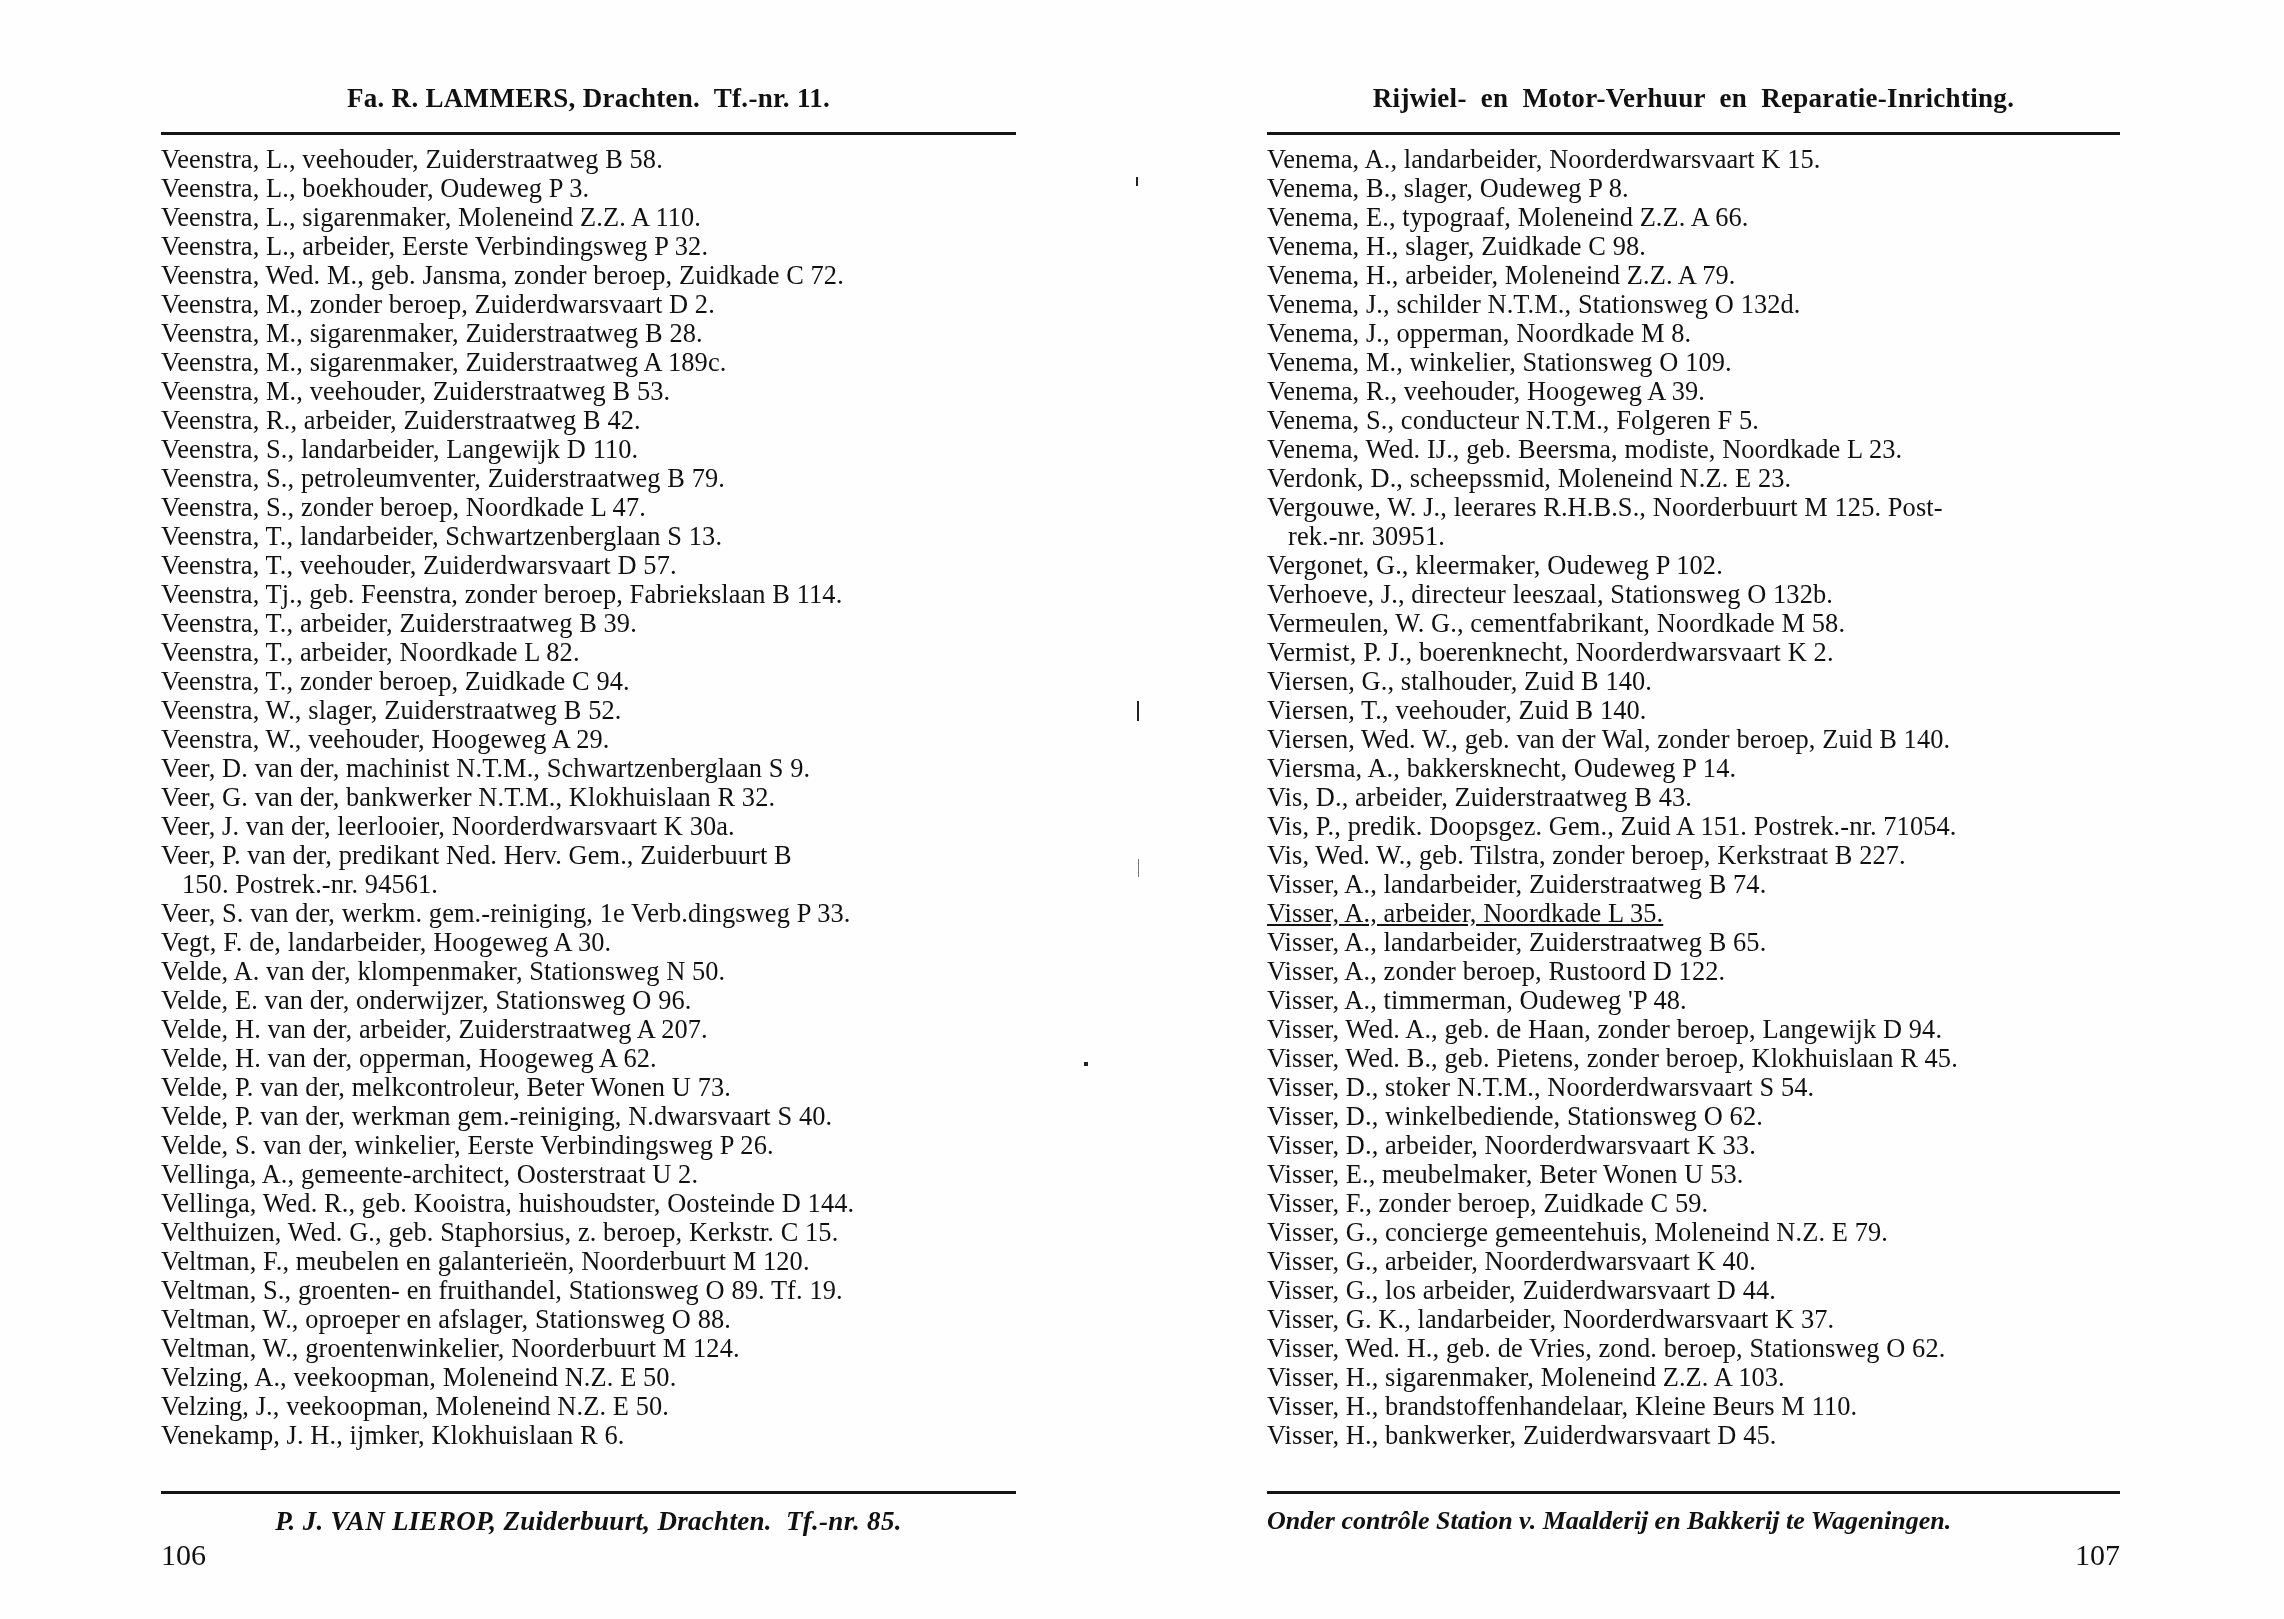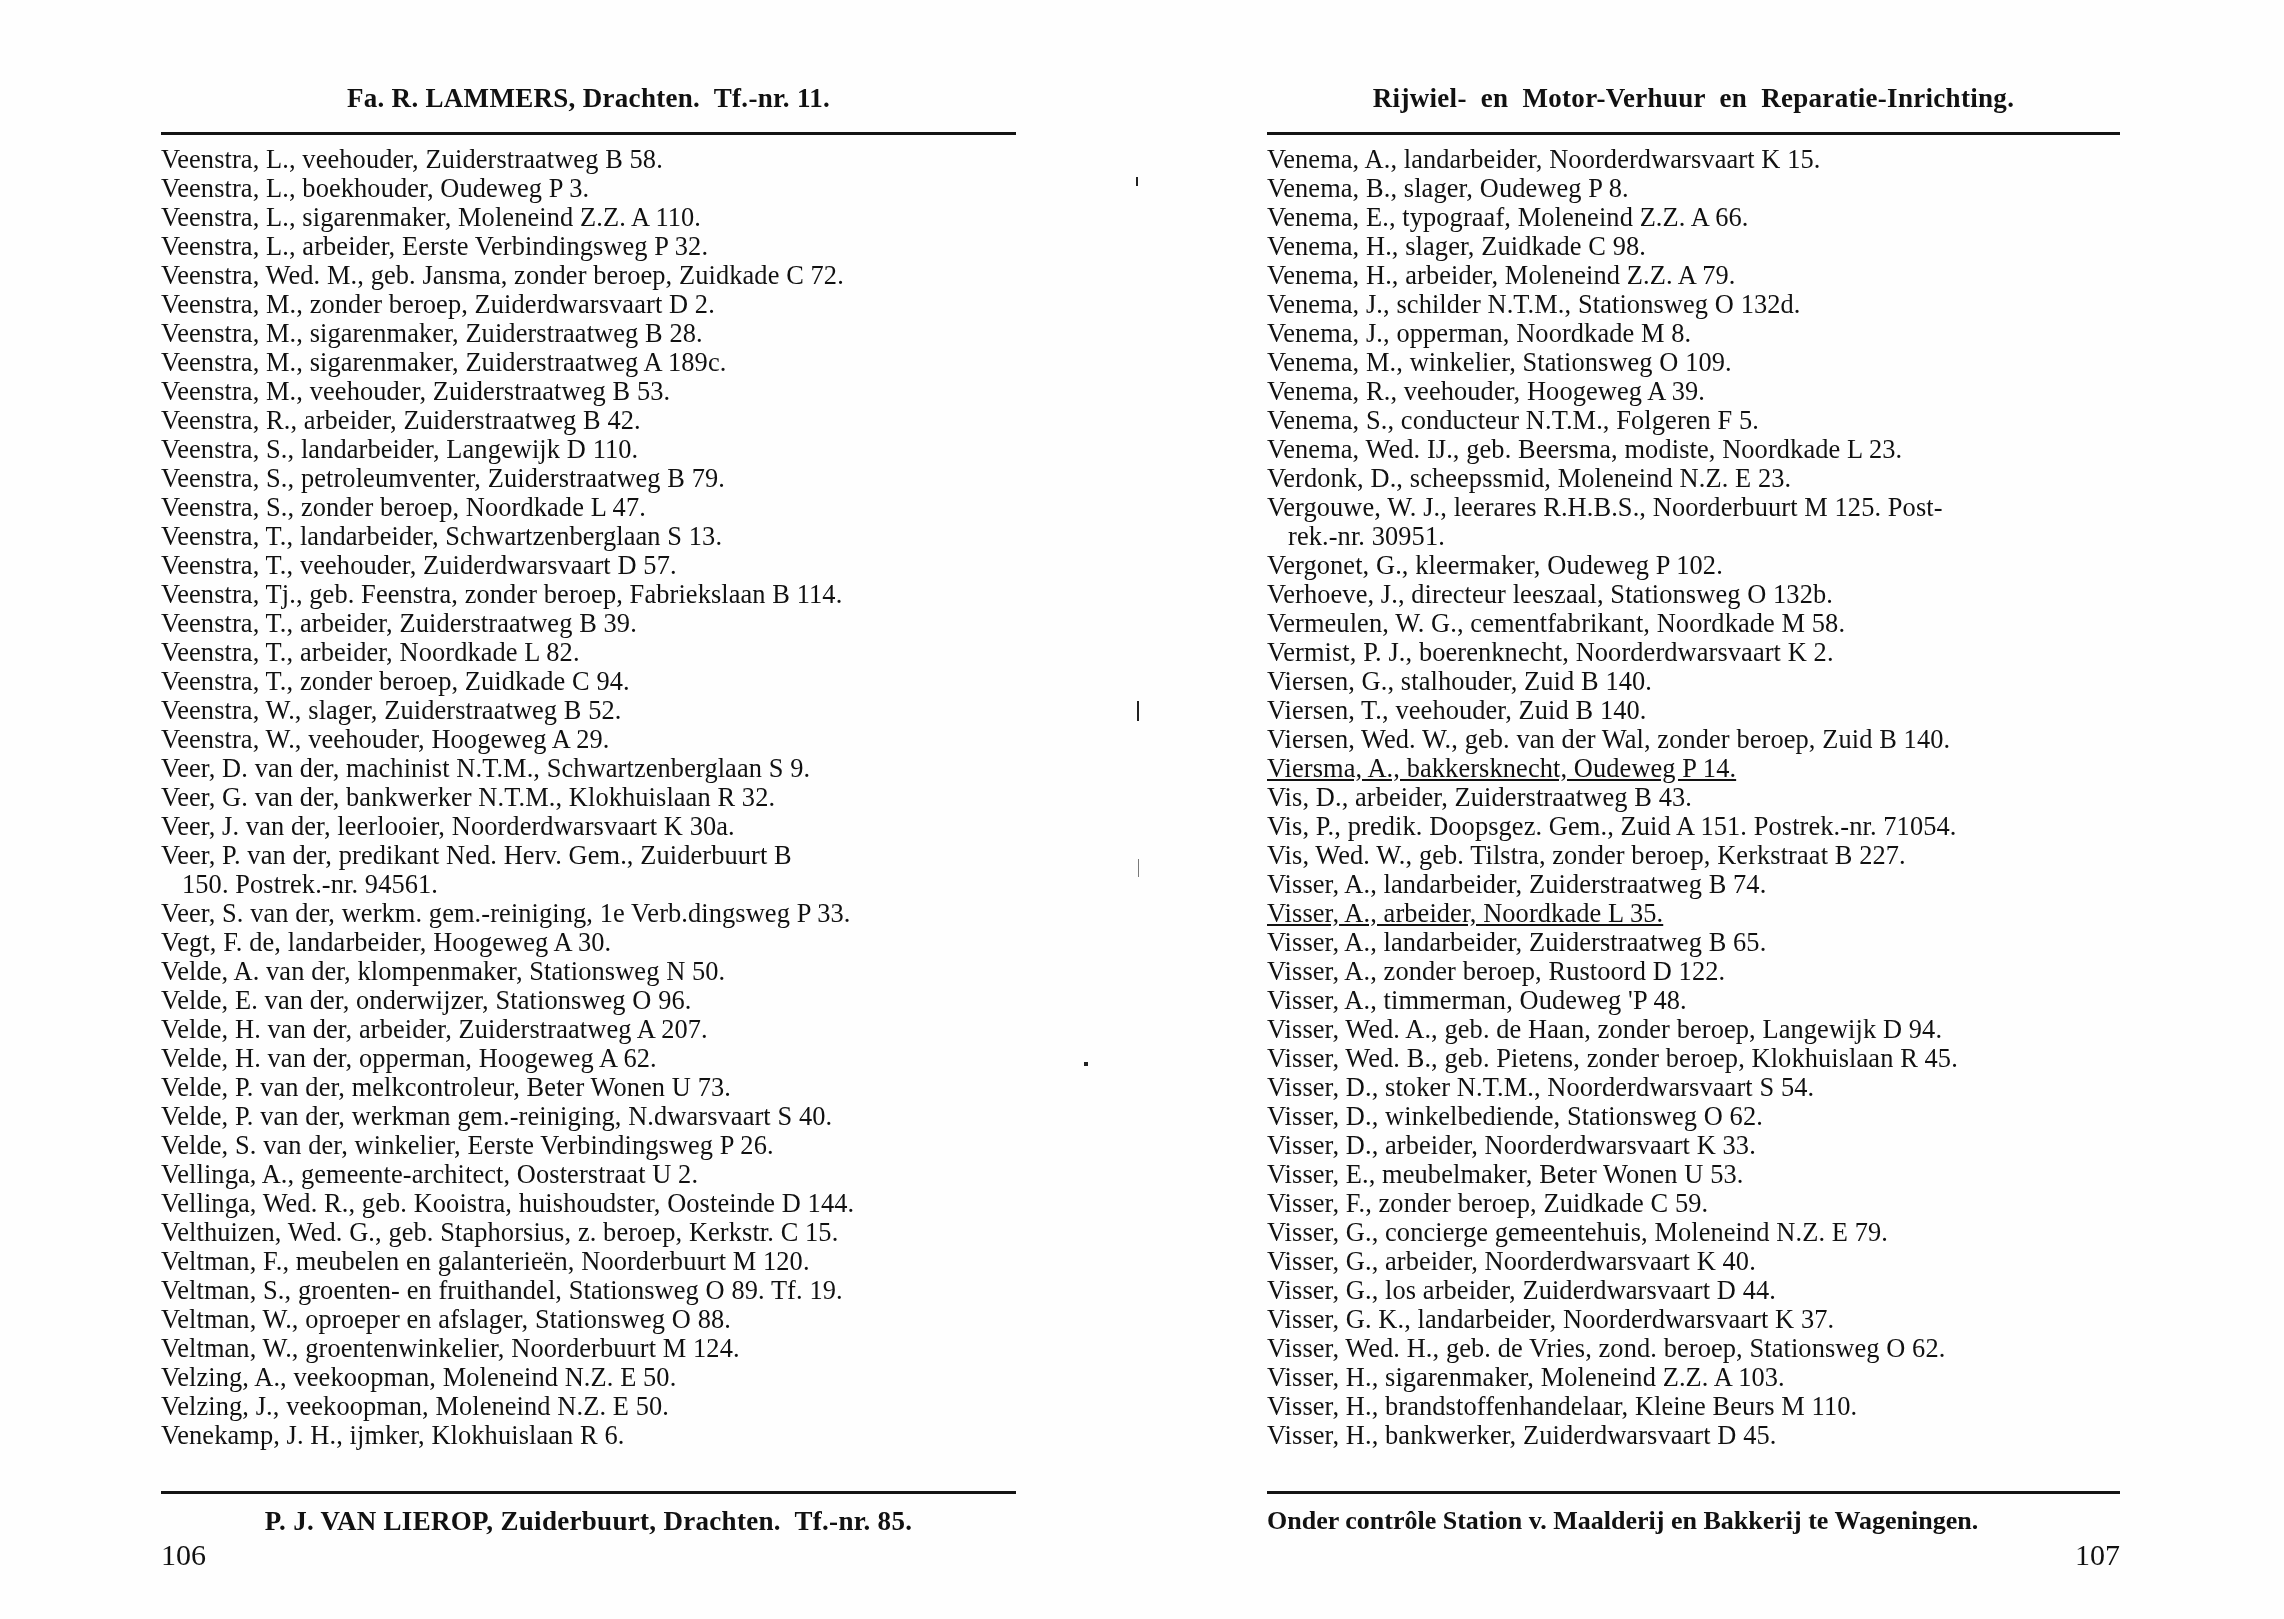--- a/index.html
+++ b/index.html
@@ -19,21 +19,21 @@
   .rule.top { top: 132px; }
   .rule.bottom { top: 1491px; }
   .entries { position: absolute; top: 145px; left: 0; right: 0; margin: 0; padding: 0; list-style: none; }
   .entries li {
     height: 29px; line-height: 29px; font-size: 26.4px; white-space: nowrap;
     letter-spacing: 0.1px;
   }
   .entries li.cont { padding-left: 21px; }
   .foot-head {
     position: absolute; top: 1506px; left: 0; right: 0; text-align: center;
-    font-weight: bold; font-size: 27px; white-space: nowrap; letter-spacing: 0.3px;
+    font-weight: bold; font-size: 27px; white-space: nowrap; letter-spacing: 0.3px; font-style: italic;
   }
   .page.right .foot-head { text-align: left; font-size: 26px; letter-spacing: 0; }
   .page-number { position: absolute; top: 1538px; font-size: 30px; }
   .page.left .page-number { left: 0; }
   .page.right .page-number { right: 0; }
   .speck { position: absolute; background: #222; }
 </style>
 </head>
 <body>
 
@@ -110,21 +110,21 @@
       <li style="white-space: pre;">Verdonk, D., scheepssmid, Moleneind N.Z. E 23.</li>
       <li style="white-space: pre;">Vergouwe, W. J., leerares R.H.B.S., Noorderbuurt M 125. Post-</li>
       <li class="cont" style="white-space: pre;">rek.-nr. 30951.</li>
       <li style="white-space: pre;">Vergonet, G., kleermaker, Oudeweg P 102.</li>
       <li style="white-space: pre;">Verhoeve, J., directeur leeszaal, Stationsweg O 132b.</li>
       <li style="white-space: pre;">Vermeulen, W. G., cementfabrikant, Noordkade M 58.</li>
       <li style="white-space: pre;">Vermist, P. J., boerenknecht, Noorderdwarsvaart K 2.</li>
       <li style="white-space: pre;">Viersen, G., stalhouder, Zuid B 140.</li>
       <li style="white-space: pre;">Viersen, T., veehouder, Zuid B 140.</li>
       <li style="white-space: pre;">Viersen, Wed. W., geb. van der Wal, zonder beroep, Zuid B 140.</li>
-      <li style="white-space: pre; text-decoration: underline;">Viersma, A., bakkersknecht, Oudeweg P 14.</li>
+      <li style="white-space: pre;">Viersma, A., bakkersknecht, Oudeweg P 14.</li>
       <li style="white-space: pre;">Vis, D., arbeider, Zuiderstraatweg B 43.</li>
       <li style="white-space: pre;">Vis, P., predik. Doopsgez. Gem., Zuid A 151. Postrek.-nr. 71054.</li>
       <li style="white-space: pre;">Vis, Wed. W., geb. Tilstra, zonder beroep, Kerkstraat B 227.</li>
       <li style="white-space: pre;">Visser, A., landarbeider, Zuiderstraatweg B 74.</li>
       <li style="white-space: pre; text-decoration: underline;">Visser, A., arbeider, Noordkade L 35.</li>
       <li style="white-space: pre;">Visser, A., landarbeider, Zuiderstraatweg B 65.</li>
       <li style="white-space: pre;">Visser, A., zonder beroep, Rustoord D 122.</li>
       <li style="white-space: pre;">Visser, A., timmerman, Oudeweg 'P 48.</li>
       <li style="white-space: pre;">Visser, Wed. A., geb. de Haan, zonder beroep, Langewijk D 94.</li>
       <li style="white-space: pre;">Visser, Wed. B., geb. Pietens, zonder beroep, Klokhuislaan R 45.</li>

